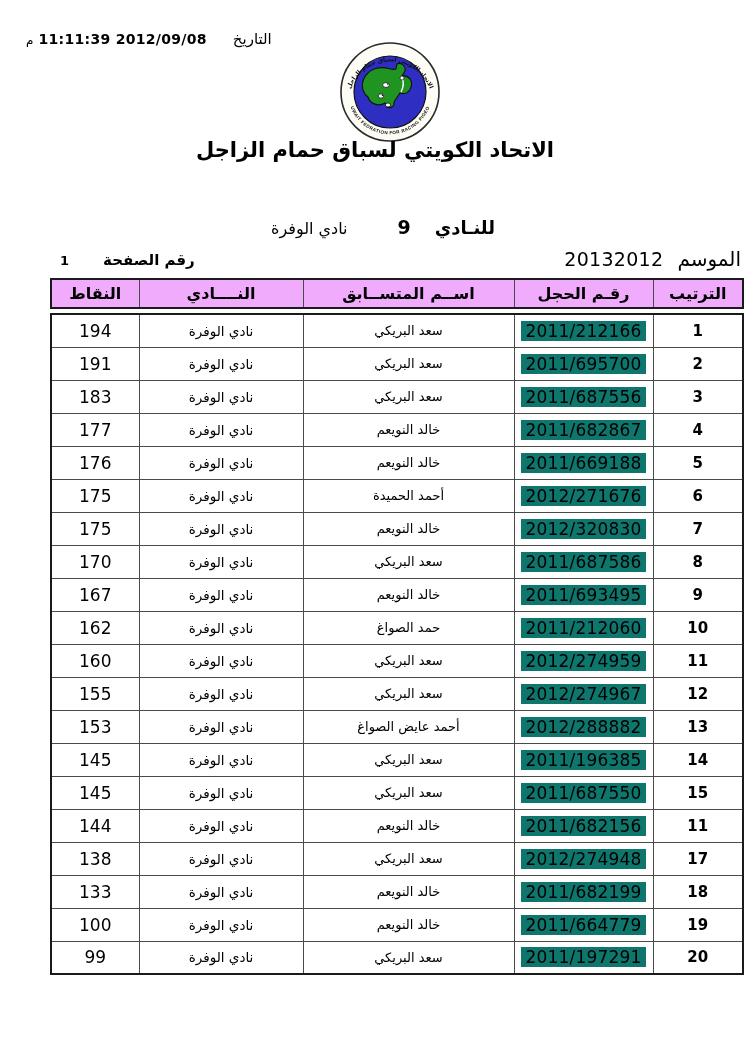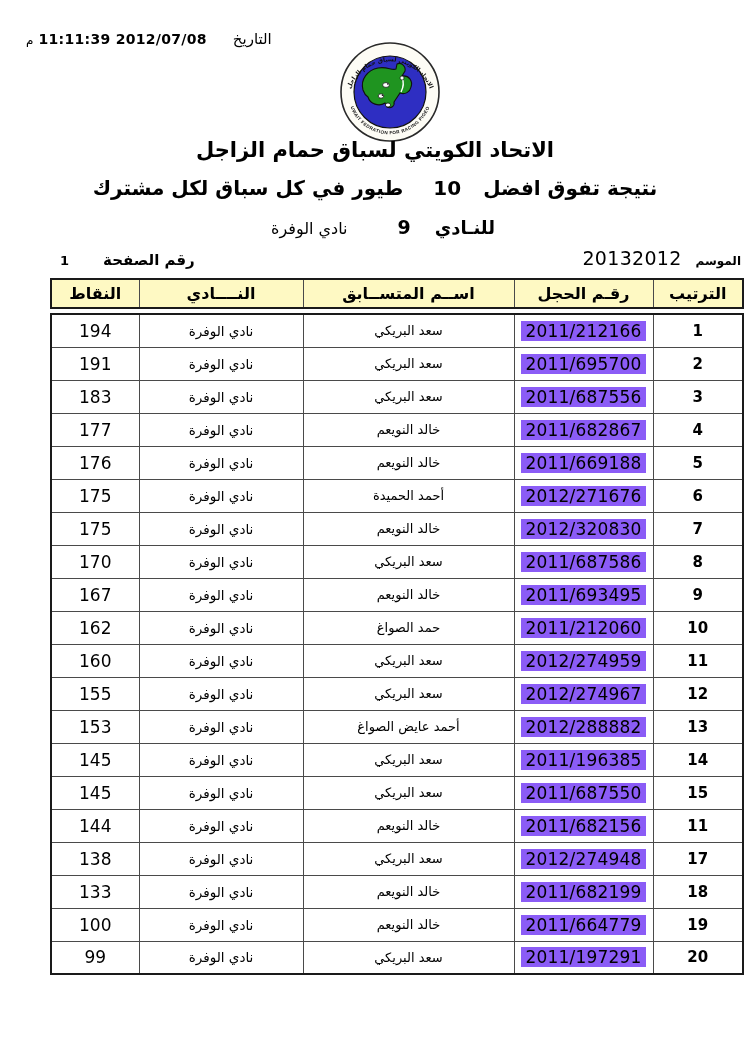--- a/index.html
+++ b/index.html
@@ -35,51 +35,51 @@
     text-align:center; direction:rtl; font-size:17px;
   }
   .title-3 .club-label { font-weight:bold; font-size:18px; }
   .title-3 .club-code { font-weight:bold; font-size:19px; margin:0 24px 0 0; }
   .title-3 .club-name { font-size:16px; margin-right:50px; }
   
   .season-line {
     position:absolute; top:247px; right:9px;
     display:flex; direction:rtl; align-items:baseline;
   }
-  .season-line .season-label { font-weight:bold; font-size:12px;text-align:right; }
+  .season-line .season-label { font-weight:normal; font-size:20px;text-align:right; }
   .season-line .season-value { font-size:19px; margin-right:14px; letter-spacing:.3px;margin-left:25px; }
   .pageno-line {
     position:absolute; top:251px; left:60px;
     display:flex; direction:ltr; align-items:baseline;
   }
   .pageno-line .page-value { font-weight:bold; font-size:13px; }
   .pageno-line .page-label { font-weight:bold; font-size:15px; margin-left:34px; }
   
   .tbl { position:absolute; left:50px; width:692px; border-collapse:collapse; table-layout:fixed; direction:rtl; }
   .tbl-head { top:278px; }
   .tbl-body { top:313px; }
   .tbl td, .tbl th { border:1px solid #4a4a4a; text-align:center; vertical-align:middle; overflow:hidden; }
   .tbl { border:2px solid #1a1a1a; }
-  .tbl-head th { background:#fef9c3; height:29px; font-size:16px; font-weight:bold;margin-top:30px; }
+  .tbl-head th { background:#f0abfc; height:29px; font-size:16px; font-weight:bold;margin-top:30px; }
   .tbl-body td { height:33px; background:#fff; }
   td.c-rank   { font-weight:bold; font-size:15px; }
   td.c-ring   { font-size:17px; direction:ltr; }
-  td.c-ring span { background:#8b5cf6; padding:0 4px; letter-spacing:.2px; }
+  td.c-ring span { background:#0f766e; padding:0 4px; letter-spacing:.2px; }
   td.c-name   { font-size:13px;text-align:center; }
   td.c-club   { font-size:13.5px; }
   td.c-points { font-size:17px; }
 </style>
 </head>
 <body>
 
 <div class="page">
 
   <div class="date-line">
     <span class="meridiem">م</span>
-    <span class="datetime">11:11:39 2012/07/08</span>
+    <span class="datetime">11:11:39 2012/09/08</span>
     <span class="date-label">التاريخ</span>
   </div>
 
   <div class="logo-wrap">
     <svg viewBox="-52 -52 104 104" width="104" height="104">
       <circle cx="0" cy="0" r="49" fill="#fdfcf5" stroke="#2a2a2a" stroke-width="1.6"></circle>
       <circle cx="0" cy="0" r="36" fill="#2e2ec2" stroke="#111111" stroke-width="1.2"></circle>
       <path d="M -27 -2 C -30 -13 -22 -22 -12 -24 C -3 -26 2 -21 6 -23 L 7 -28 C 11 -30 16 -26 15 -21 L 12 -16 C 19 -17 23 -11 21 -5 C 20 0 15 3 10 1 L 4 10 C 5 14 1 17 -3 15 L -5 11 C -11 15 -20 12 -22 5 C -25 3 -26 1 -27 -2 Z" fill="#1f9420" stroke="#101010" stroke-width="1.1"></path>
       <g>
         <ellipse cx="-4" cy="-7" rx="3.4" ry="2.4" fill="#ffffff" stroke="#000" stroke-width="0.7"></ellipse>
@@ -96,23 +96,20 @@
         <textPath href="#arcTop" startOffset="50%" text-anchor="middle">الاتحاد الكويتي لسباق حمام الزاجل</textPath>
       </text>
       <text font-size="4.6" font-weight="bold" fill="#111" letter-spacing="0.4" font-family="Liberation Sans, sans-serif">
         <textPath href="#arcBottom" startOffset="50%" text-anchor="middle">KUWAIT FEDRATION FOR RACING PIGEON</textPath>
       </text>
     </svg>
   </div>
 
   <div class="title-1">الاتحاد الكويتي لسباق حمام الزاجل</div>
 
-  <div class="title-2">
-    <span>نتيجة تفوق  افضل</span><span class="best-count">10</span><span>طيور في كل سباق لكل مشترك</span>
-  </div>
 
   <div class="title-3">
     <span class="club-label">للنـادي</span><span class="club-code">9</span><span class="club-name">نادي الوفرة</span>
   </div>
 
   <div class="season-line">
     <span class="season-label">الموسم</span>
     <span class="season-value">20132012</span>
   </div>
 

